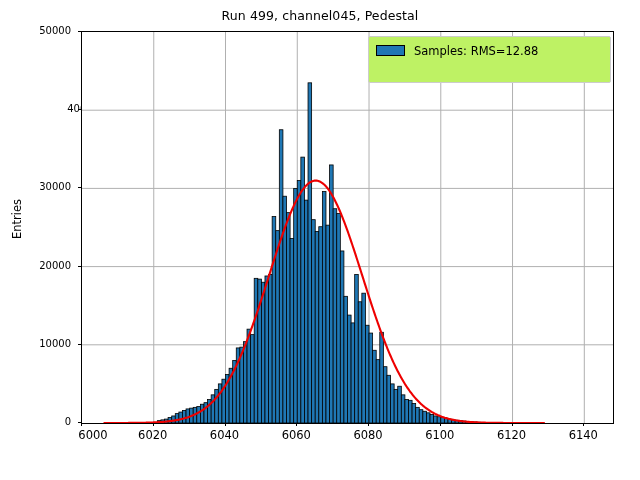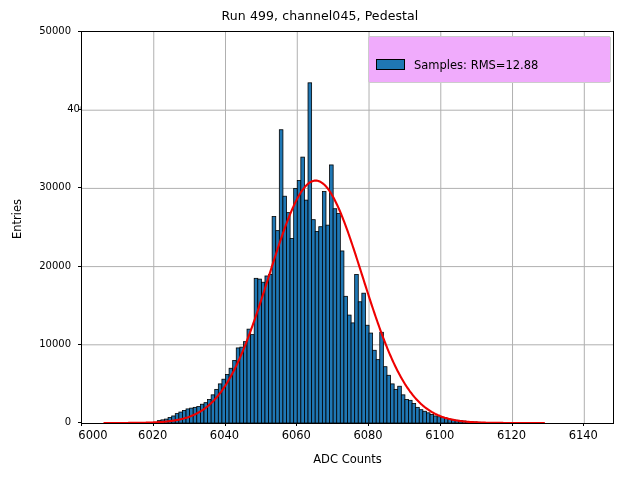--- a/index.html
+++ b/index.html
@@ -84,25 +84,25 @@
     top: 429px;
     line-height: 12px;
   }
   #ytick-wrap, #xtick-wrap { position: absolute; left: 0; top: 0; width: 640px; height: 480px; }
   #legend-box {
     position: absolute;
     left: 368px;
     top: 36px;
     width: 243px;
     height: 47px;
-    background: #f0abfc;
+    background: #bef264;
     border: 0.9px solid #cccccc;
     border-radius: 2px;
     box-sizing: border-box;
-    padding: 18px 6px 0 7px;
+    padding: 4px 6px 0 7px;
   }
   .legend-row {
     display: flex;
     align-items: center;
     height: 19px;
   }
   .legend-swatch-patch {
     width: 29px;
     height: 11px;
     background: #1f77b4;
@@ -284,16 +284,15 @@
     </svg>
   </div>
 
   <div id="legend-box">
     <div class="legend-row">
       <span class="legend-swatch-patch"></span>
       <span class="legend-text">Samples: RMS=12.88</span>
     </div>
   </div>
 
-  <div class="axis-label" id="xlabel">ADC Counts</div>
   <div class="axis-label" id="ylabel">Entries</div>
 
 </div>
 
 </body></html>

